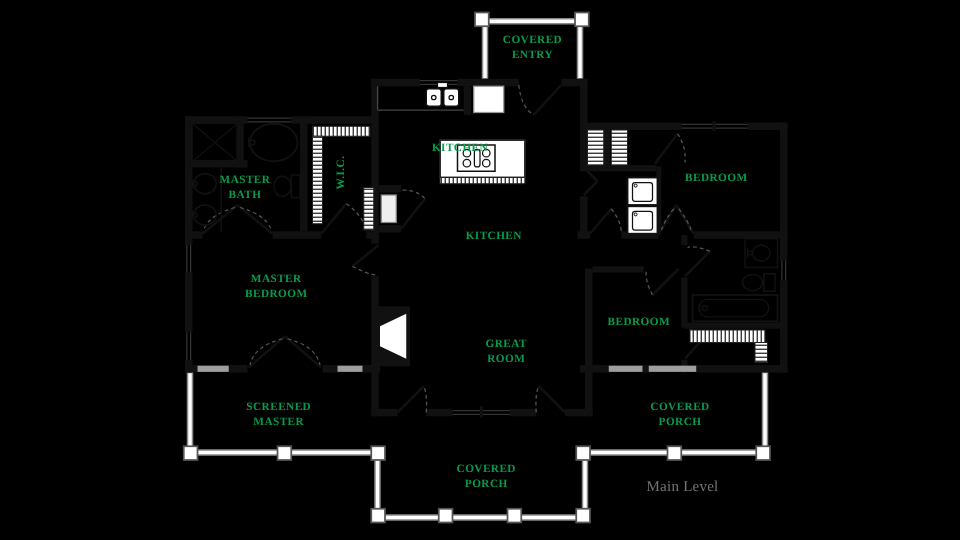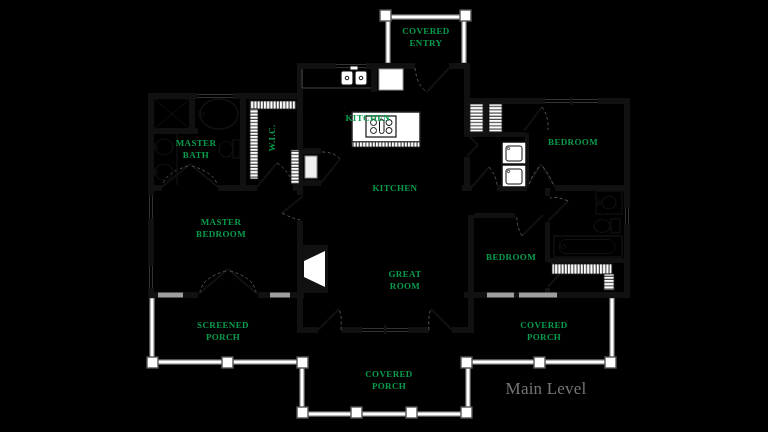--- a/index.html
+++ b/index.html
@@ -4,21 +4,21 @@
 <style>
   html,body{margin:0;padding:0;background:#ffffff;}
   #stage{position:relative;width:768px;height:432px;background:#000000;overflow:hidden;
          font-family:Liberation Serif, serif;}
   #plan-svg{position:absolute;left:0;top:0;}
   .room-label{position:absolute;transform:translate(-50%,-50%);color:#089b4c;
               font-weight:bold;font-size:9px;letter-spacing:.35px;text-align:center;
               white-space:pre-line;line-height:1.3;}
   .room-label.vertical{transform:translate(-50%,-50%) rotate(-90deg);}
   .level-label{position:absolute;transform:translate(-50%,-50%);color:#757575;
-               font-size:17px;letter-spacing:.2px;}
+               font-size:12px;letter-spacing:.2px;}
 </style>
 </head>
 <body>
 
 <div id="stage">
 <svg id="plan-svg" width="768" height="432" viewBox="0 0 768 432">
   <defs>
     <pattern id="teethV" width="3.2" height="4" patternUnits="userSpaceOnUse">
       <rect width="3.2" height="4" fill="#ffffff"></rect>
           <line x1="1" y1="0" x2="1" y2="4" stroke="#222" stroke-width="1"></line>
@@ -307,19 +307,19 @@
 BATH</div>
 <div class="room-label vertical" style="left:273px;top:138px">W.I.C.</div>
 <div class="room-label" style="left:573px;top:143px">BEDROOM</div>
 <div class="room-label" style="left:395px;top:189px">KITCHEN</div>
 <div class="room-label" style="left:221px;top:229px">MASTER
 BEDROOM</div>
 <div class="room-label" style="left:405px;top:281px">GREAT
 ROOM</div>
 <div class="room-label" style="left:511px;top:258px">BEDROOM</div>
 <div class="room-label" style="left:223px;top:332px">SCREENED
-PORCH</div>
+MASTER</div>
 <div class="room-label" style="left:544px;top:332px">COVERED
 PORCH</div>
 <div class="room-label" style="left:389px;top:381px">COVERED
 PORCH</div>
 <div class="level-label" style="left:546px;top:389px">Main Level</div>
 </div>
 
 </body></html>

